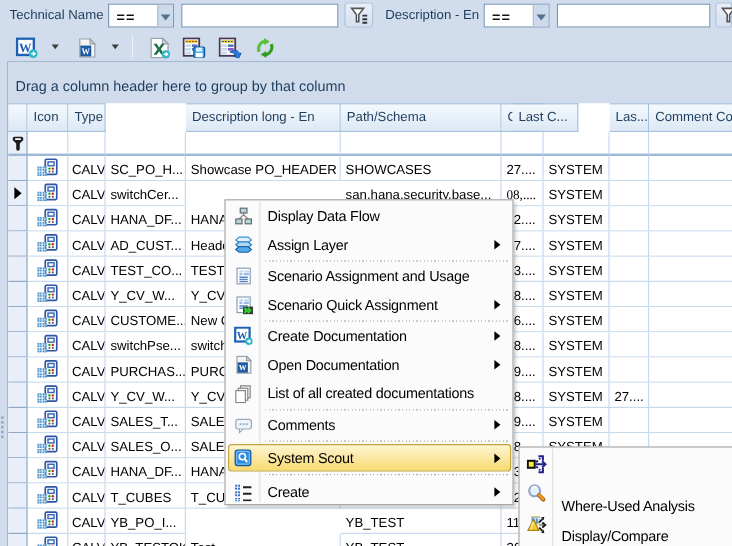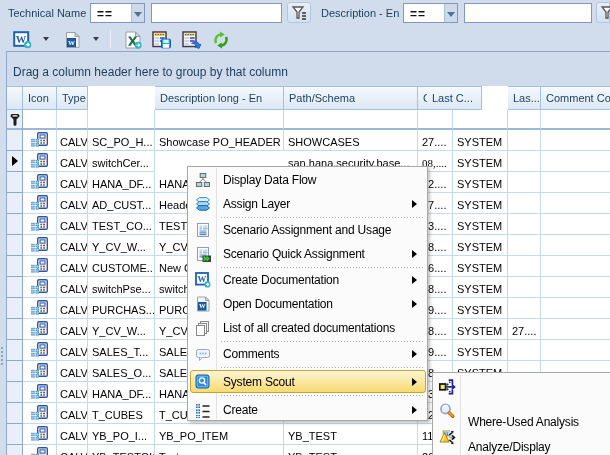--- a/index.html
+++ b/index.html
@@ -569,21 +569,20 @@
               <rect x="5.5" y="7.8" width="3.5" height="3.5"></rect>
               <rect x="1.2" y="12.1" width="3.5" height="3.5"></rect>
               <rect x="5.5" y="12.1" width="3.5" height="3.5"></rect>
             </g>
             <g stroke="#ffffff" stroke-width="0.5" opacity="0.85">
               <path d="M1.2 9.55h7.8M1.2 13.85h7.8M2.95 7.8v7.8M7.25 7.8v7.8"></path>
             </g>
           </svg></div>
         <div class="cell" style="left:50px;width:31px;padding-left:3px;">CALV</div>
         <div class="cell" style="left:81px;width:67px;">YB_PO_I...</div>
-        <div class="cell" style="left:148px;width:129px;">YB_PO_ITEM</div>
         <div class="cell" style="left:277px;width:134px;">YB_TEST</div>
         <div class="cell" style="left:411px;width:35px;">11....</div>
         <div class="cell" style="left:446px;width:55px;">SYSTEM</div>
         <div class="cell" style="left:501px;width:33px;"></div>
         <div class="cell" style="left:534px;width:166px;"></div>
       </div>
       <div class="row" style="top:315px">
         <div class="ind"></div>
         <div class="cell" style="left:16px;width:34px;padding-top:1px;padding-left:7px;"><svg width="20" height="18" viewBox="0 0 20 18">
             <rect x="7.7" y="1.7" width="9.6" height="12.6" rx="1.2" fill="#fff" stroke="#2d55a5" stroke-width="1.4"></rect>
@@ -753,21 +752,21 @@
         </svg></div>
       <div class="txt">Where-Used Analysis</div>
     </div>
 <div class="smi" style="top:27px;">
       <div class="ico"><svg width="18" height="18" viewBox="0 0 18 18">
           <circle cx="6.5" cy="7" r="4.6" fill="#e4f0fa" stroke="#93a4cc" stroke-width="1.7"></circle>
           <path d="M4 5a3.4 3.4 0 0 1 4.6-.6" stroke="#fff" stroke-width="1.4" fill="none"></path>
           <path d="M10.2 10.7l3.6 3.6" stroke="#b05e10" stroke-width="3.4" stroke-linecap="round"></path>
           <path d="M10.2 10.5l3.4 3.4" stroke="#f0a020" stroke-width="2" stroke-linecap="round"></path>
         </svg></div>
-      <div class="txt">Analyze/Display</div>
+      <div class="txt">Display/Compare</div>
     </div>
 <div class="smi" style="top:52px;">
       <div class="ico"><svg width="19" height="19" viewBox="0 0 19 19">
           <rect x="4" y="3.5" width="6.5" height="6" fill="#5592d8" stroke="#d8c878"></rect>
           <path d="M5.2 4.7h1.8v3.6M8 4.7h1.8v3.6" fill="none" stroke="#d9e8f6" stroke-width="1.1"></path>
           <path d="M1 15h9L5.8 5.8z" fill="#f6c832" stroke="#a9820f"></path>
           <path d="M3.2 14.5c.8-2.6 1.5-4.8 2.2-6.6" stroke="#fbe89c" stroke-width="1.4" fill="none"></path>
           <path d="M10.3 8.3L13 5.6" stroke="#1a1a1a" stroke-width="1.5"></path>
           <path d="M11.7 4.2l2.9-.5-.5 2.9z" fill="#1a1a1a"></path>
           <path d="M10.3 10.5h3.4" stroke="#a0a0a0" stroke-width="1.5"></path>

